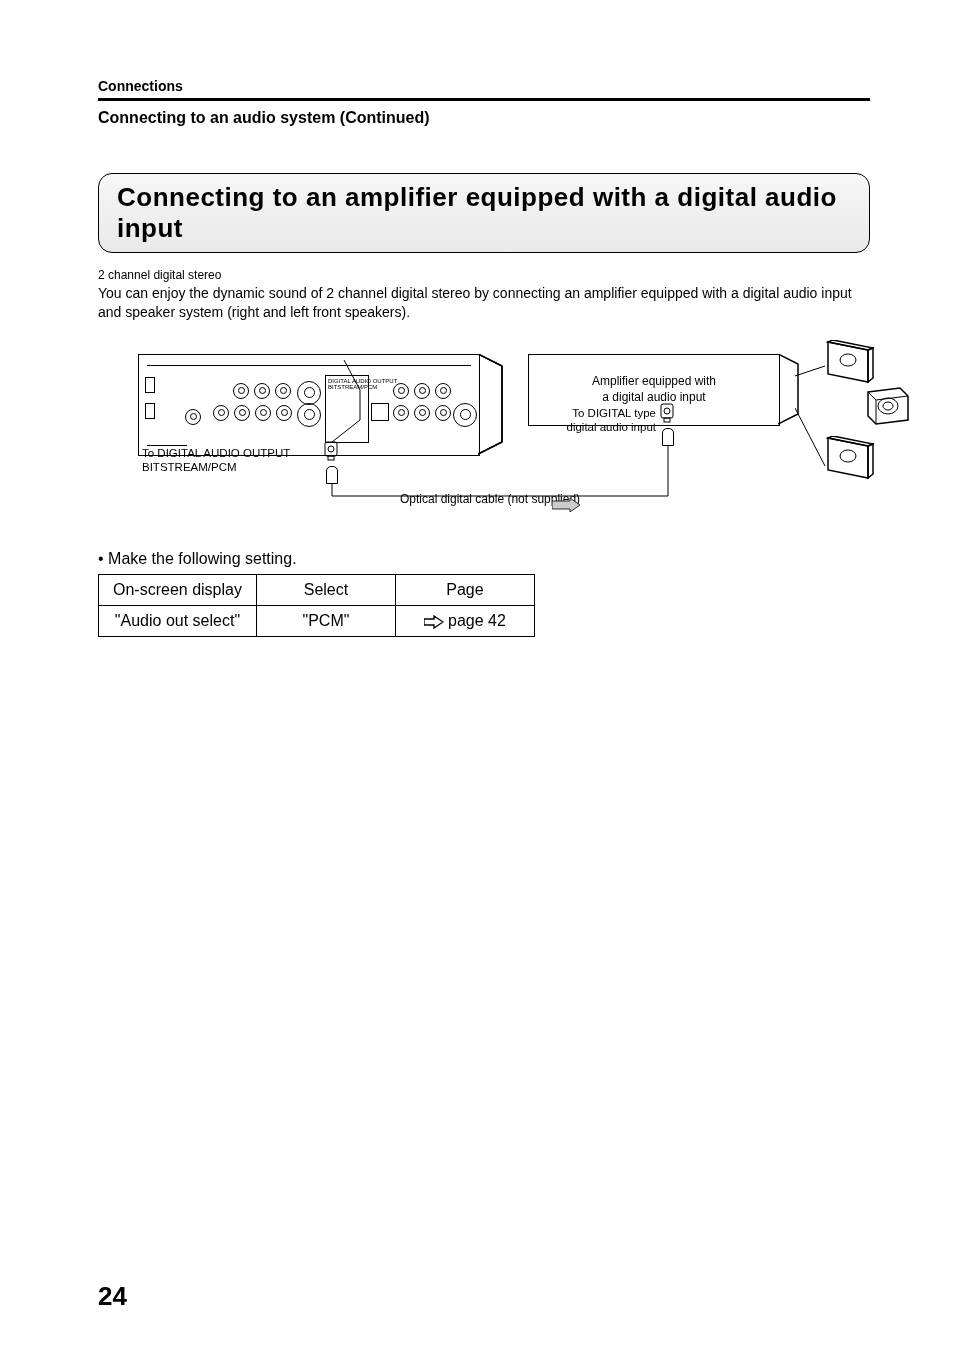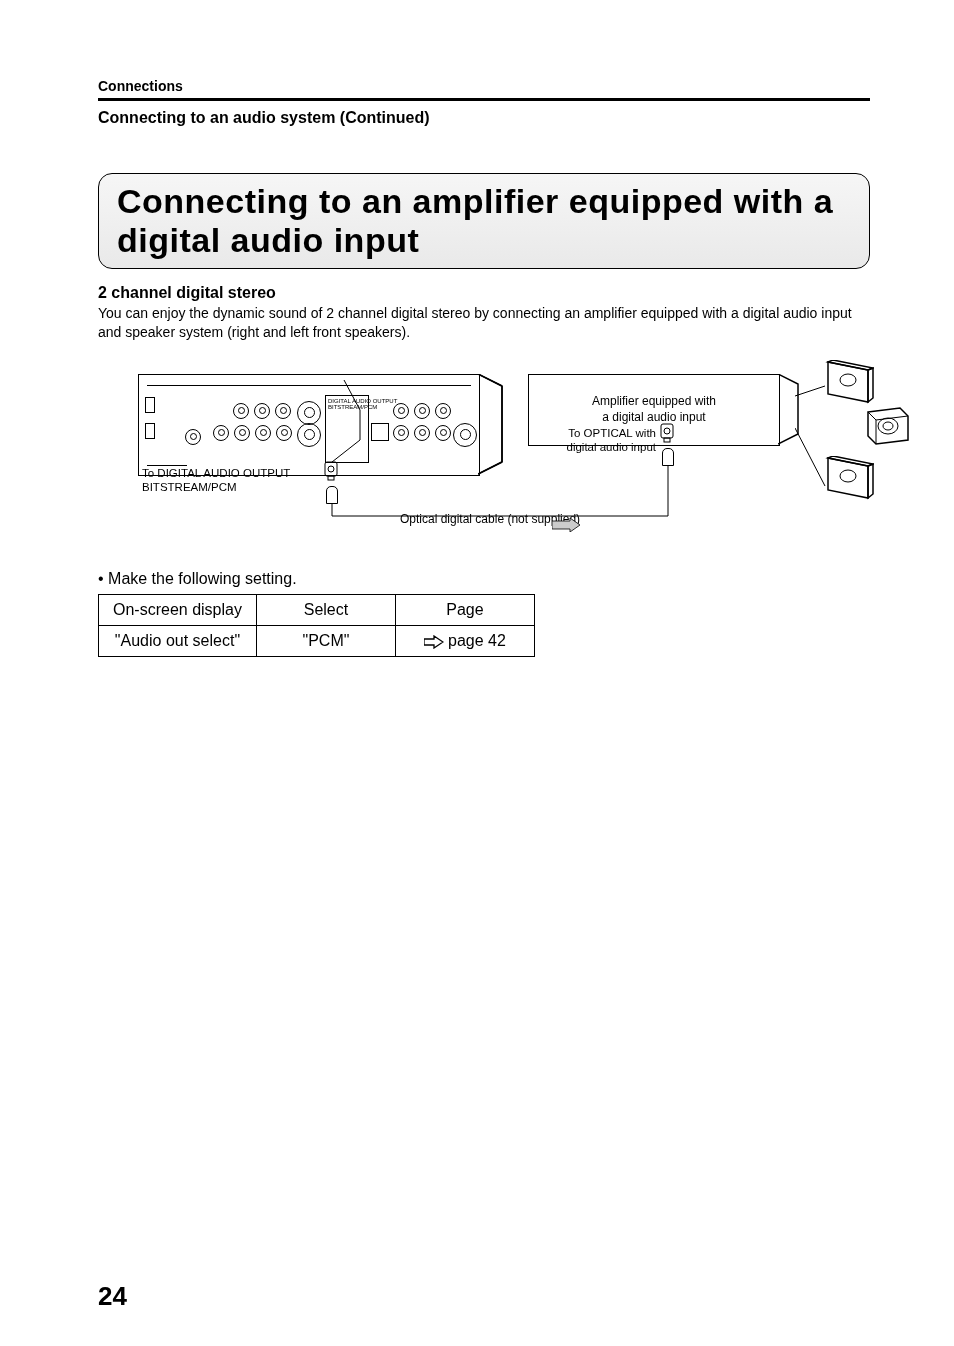--- a/index.html
+++ b/index.html
@@ -34,27 +34,27 @@
     margin-bottom: 46px;
   }
   .section-title-wrap {
     border: 1.5px solid #000;
     border-radius: 14px;
     padding: 8px 18px;
     margin-bottom: 14px;
     background: linear-gradient(#f6f6f6, #e9e9e9);
   }
   .section-title {
-    font-size: 34px;
+    font-size: 26px;
     font-weight: bold;
     letter-spacing: 0.5px;
   }
   .para-head {
-    font-weight: bold;
-    font-size: 16px;
+    font-weight: normal;
+    font-size: 12px;
     margin: 15px 0 2px 0;
   }
   .para {
     font-size: 14px;
     line-height: 1.35;
     margin: 0 0 18px 0;
   }
 
   
   .diagram {
@@ -316,21 +316,21 @@
     <svg class="amp-trap" width="22" height="72">
       <polyline points="0,0 20,10 20,60 0,70" fill="none" stroke="#000" stroke-width="1.5"></polyline>
     </svg>
 
     <svg style="position:absolute; left:657px; top:20px;" width="60" height="120">
       <line x1="0" y1="16" x2="30" y2="6" stroke="#000"></line>
       <line x1="0" y1="48" x2="30" y2="106" stroke="#000"></line>
     </svg>
 
     <div class="label" style="top:66px; left:388px; text-align:right; width:130px;">
-      <span>To OPTICAL with</span><br>
+      <span>To DIGITAL type</span><br>
       <span>digital audio input</span>
     </div>
     <svg class="opt-icon" style="top:63px; left:522px;" viewBox="0 0 14 20">
       <rect x="1" y="1" width="12" height="14" rx="2" fill="none" stroke="#000"></rect>
       <circle cx="7" cy="8" r="3" fill="none" stroke="#000"></circle>
       <rect x="4" y="15" width="6" height="4" fill="none" stroke="#000"></rect>
     </svg>
     <div class="plug" style="top:88px; left:524px;"></div>
 
     <svg style="position:absolute; left:188px; top:104px;" width="350" height="56">

